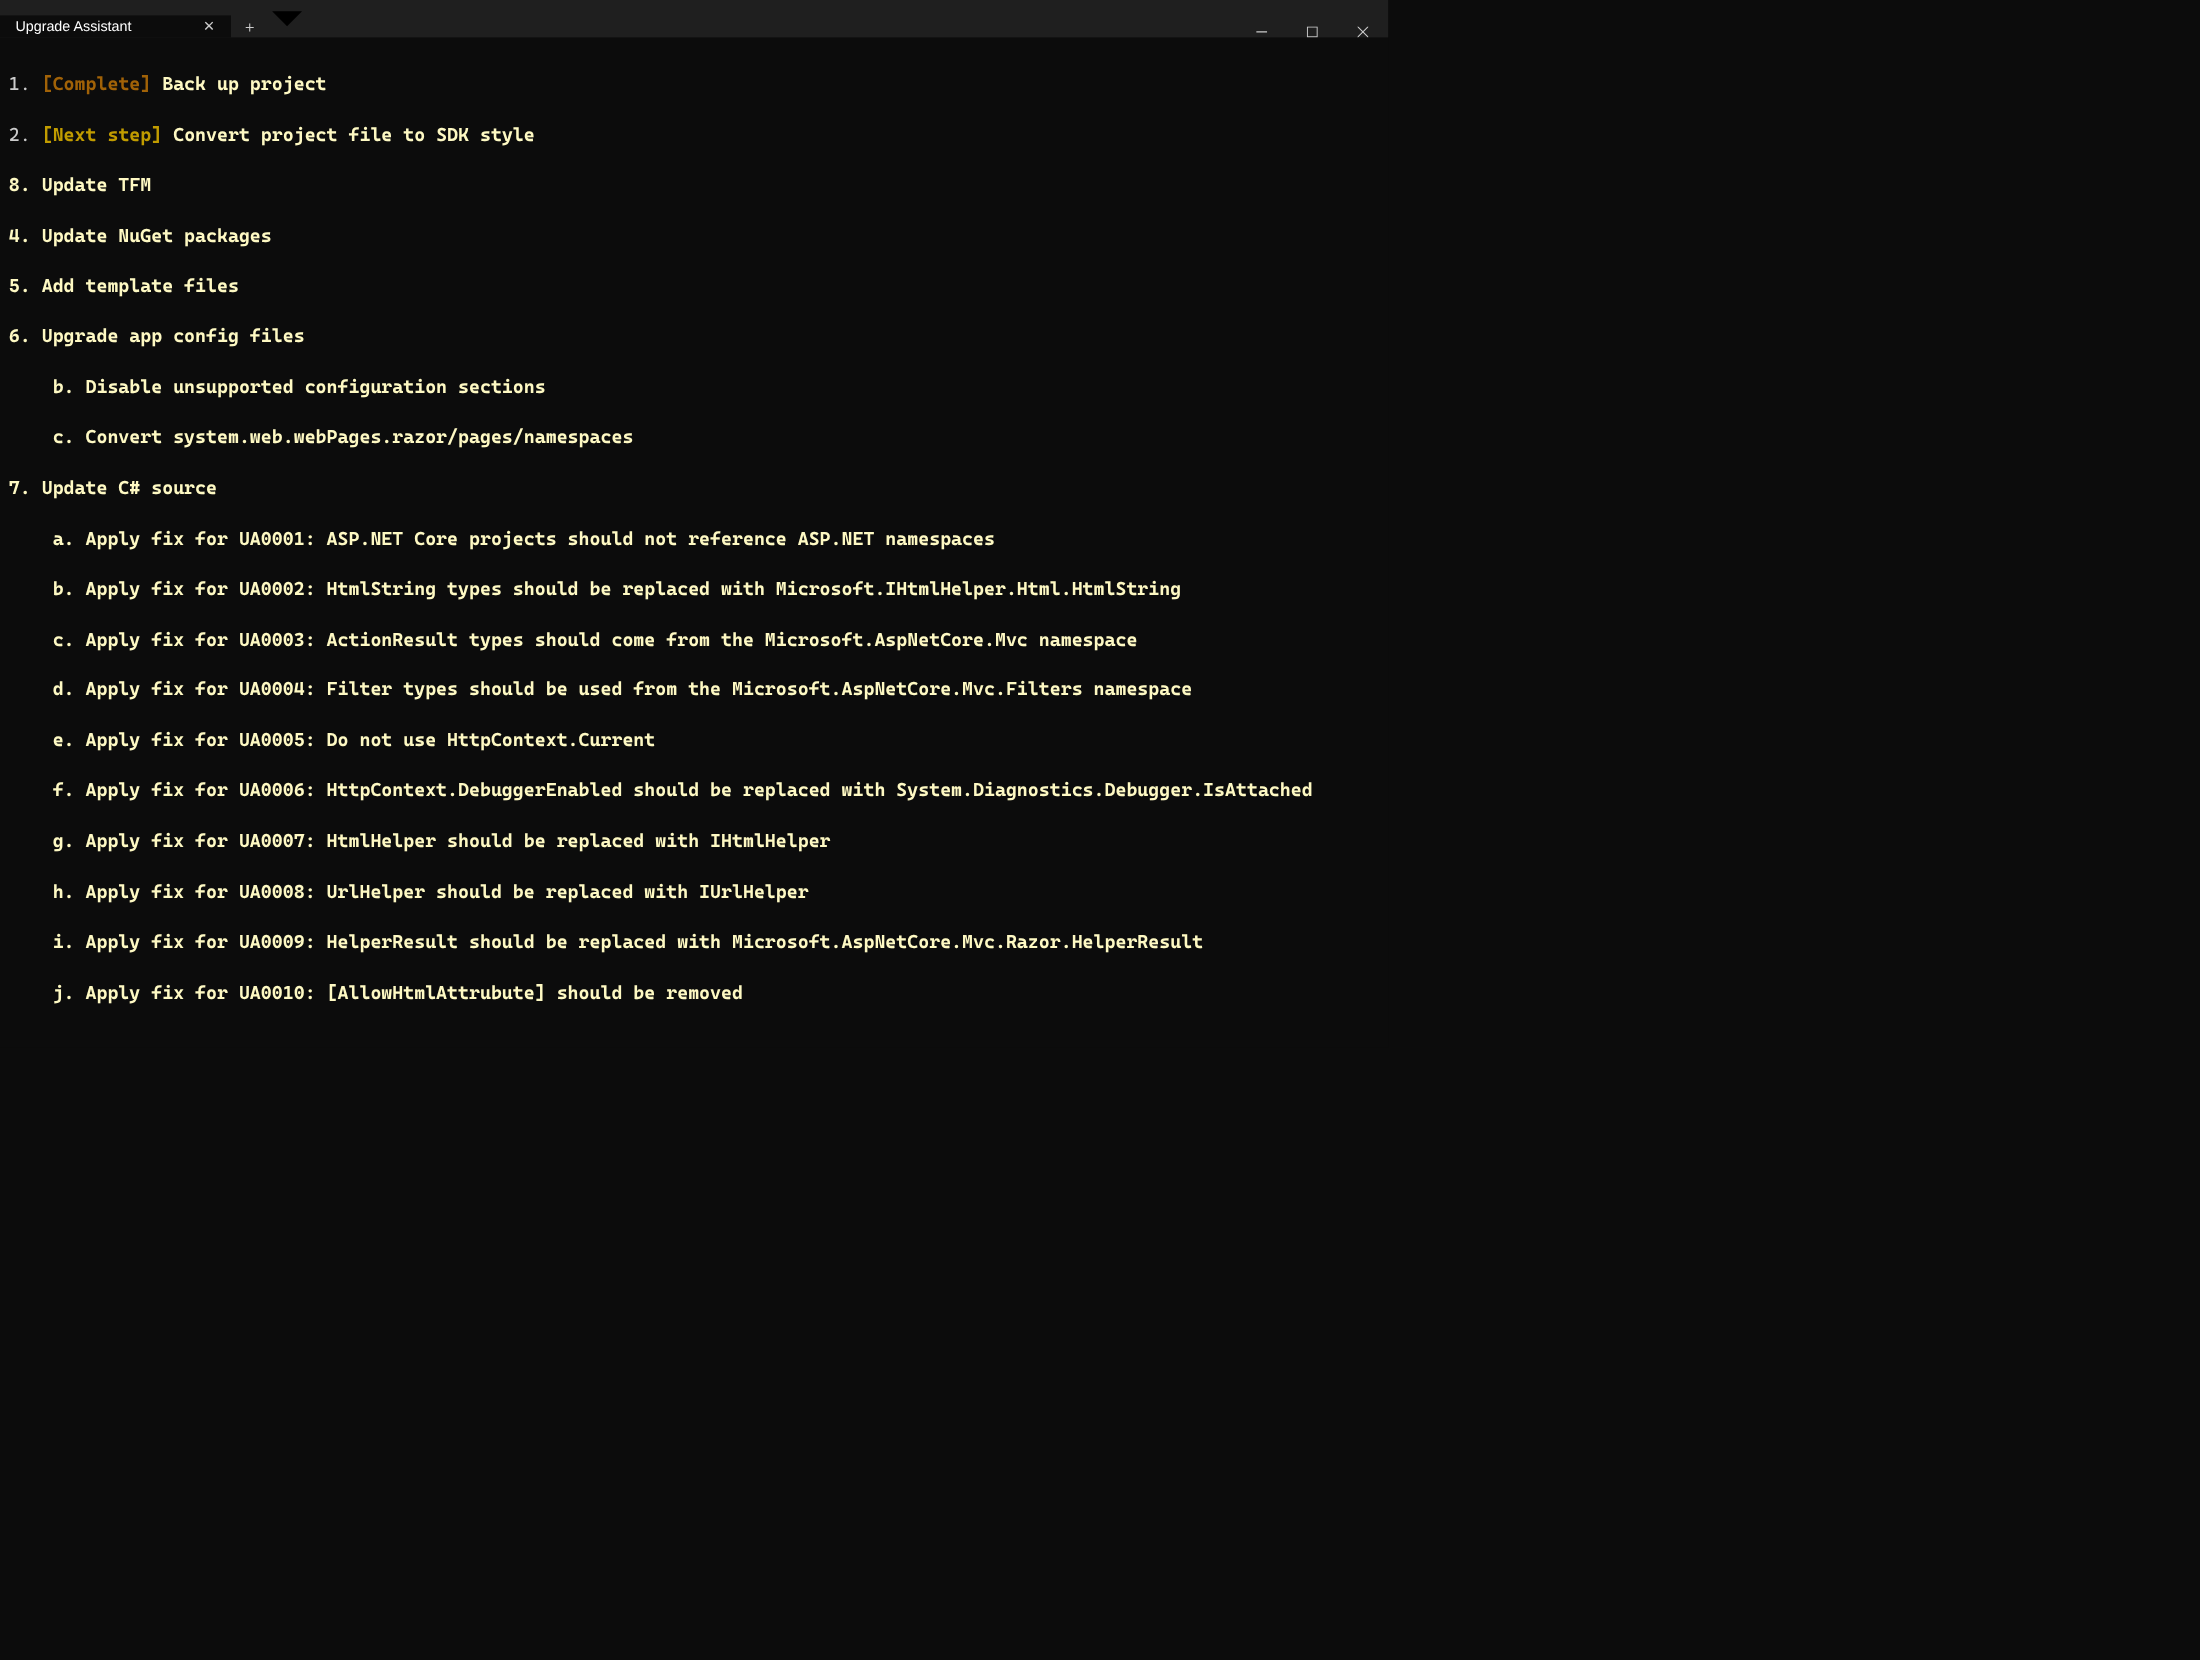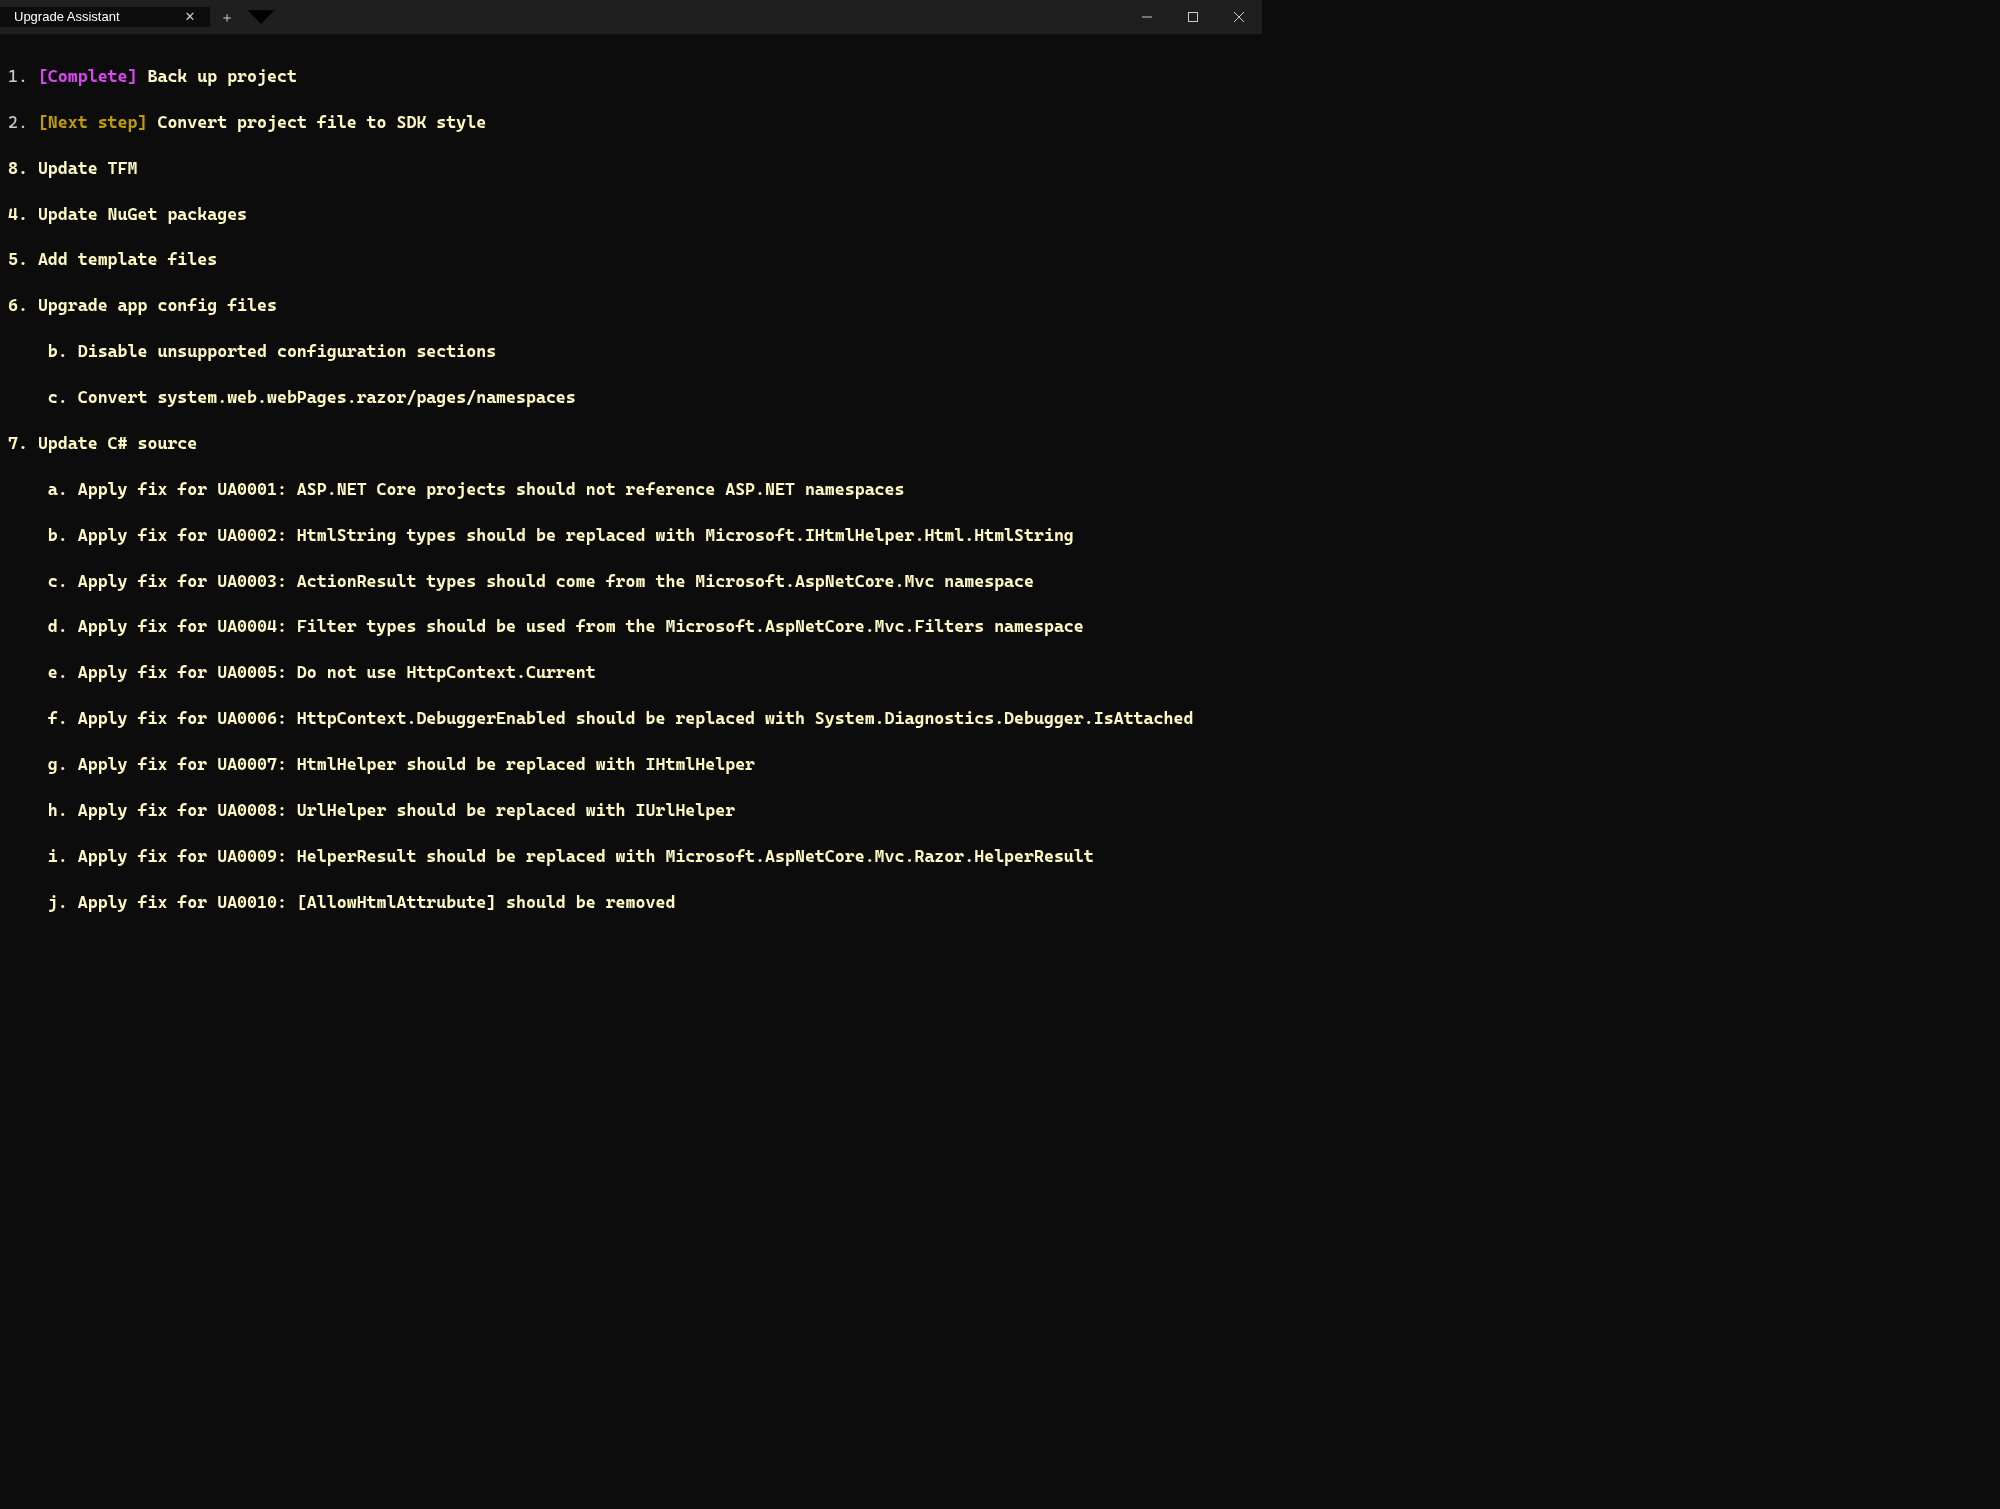--- a/index.html
+++ b/index.html
@@ -15,21 +15,21 @@
   width: 1262px;
   height: 952px;
   background: #0c0c0c;
   display: flex;
   flex-direction: column;
 }
 .titlebar {
   height: 34px;
   background: #1f1f1f;
   display: flex;
-  align-items: center;
+  align-items: flex-end;
   user-select: none;
 }
 .tab {
   background: #0c0c0c;
   color: #ffffff;
   display: flex;
   align-items: center;
   padding: 0 10px 0 14px;
   width: 210px;
   gap: 8px;
@@ -58,21 +58,21 @@
   cursor:pointer;
 }
 .winbtn svg { width:10px; height:10px; stroke:#ccc; stroke-width:1; fill:none; }
 .terminal {
   flex:1;
   padding: 8px 6px 4px 8px;
   white-space: pre-wrap;
   word-break: break-all;
   overflow: hidden;
 }
-.fg-green { color:#d946ef; font-weight:bold; }
+.fg-green { color:#a16207; font-weight:bold; }
 .fg-yellow { color:#c19c00; font-weight:bold; }
 .fg-white { color:#fef9c3; font-weight:bold; }
 </style>
 </head>
 <body>
 
 <div class="window">
   <div class="titlebar">
     <div class="tab">
       <span class="tab-title">Upgrade Assistant</span>

